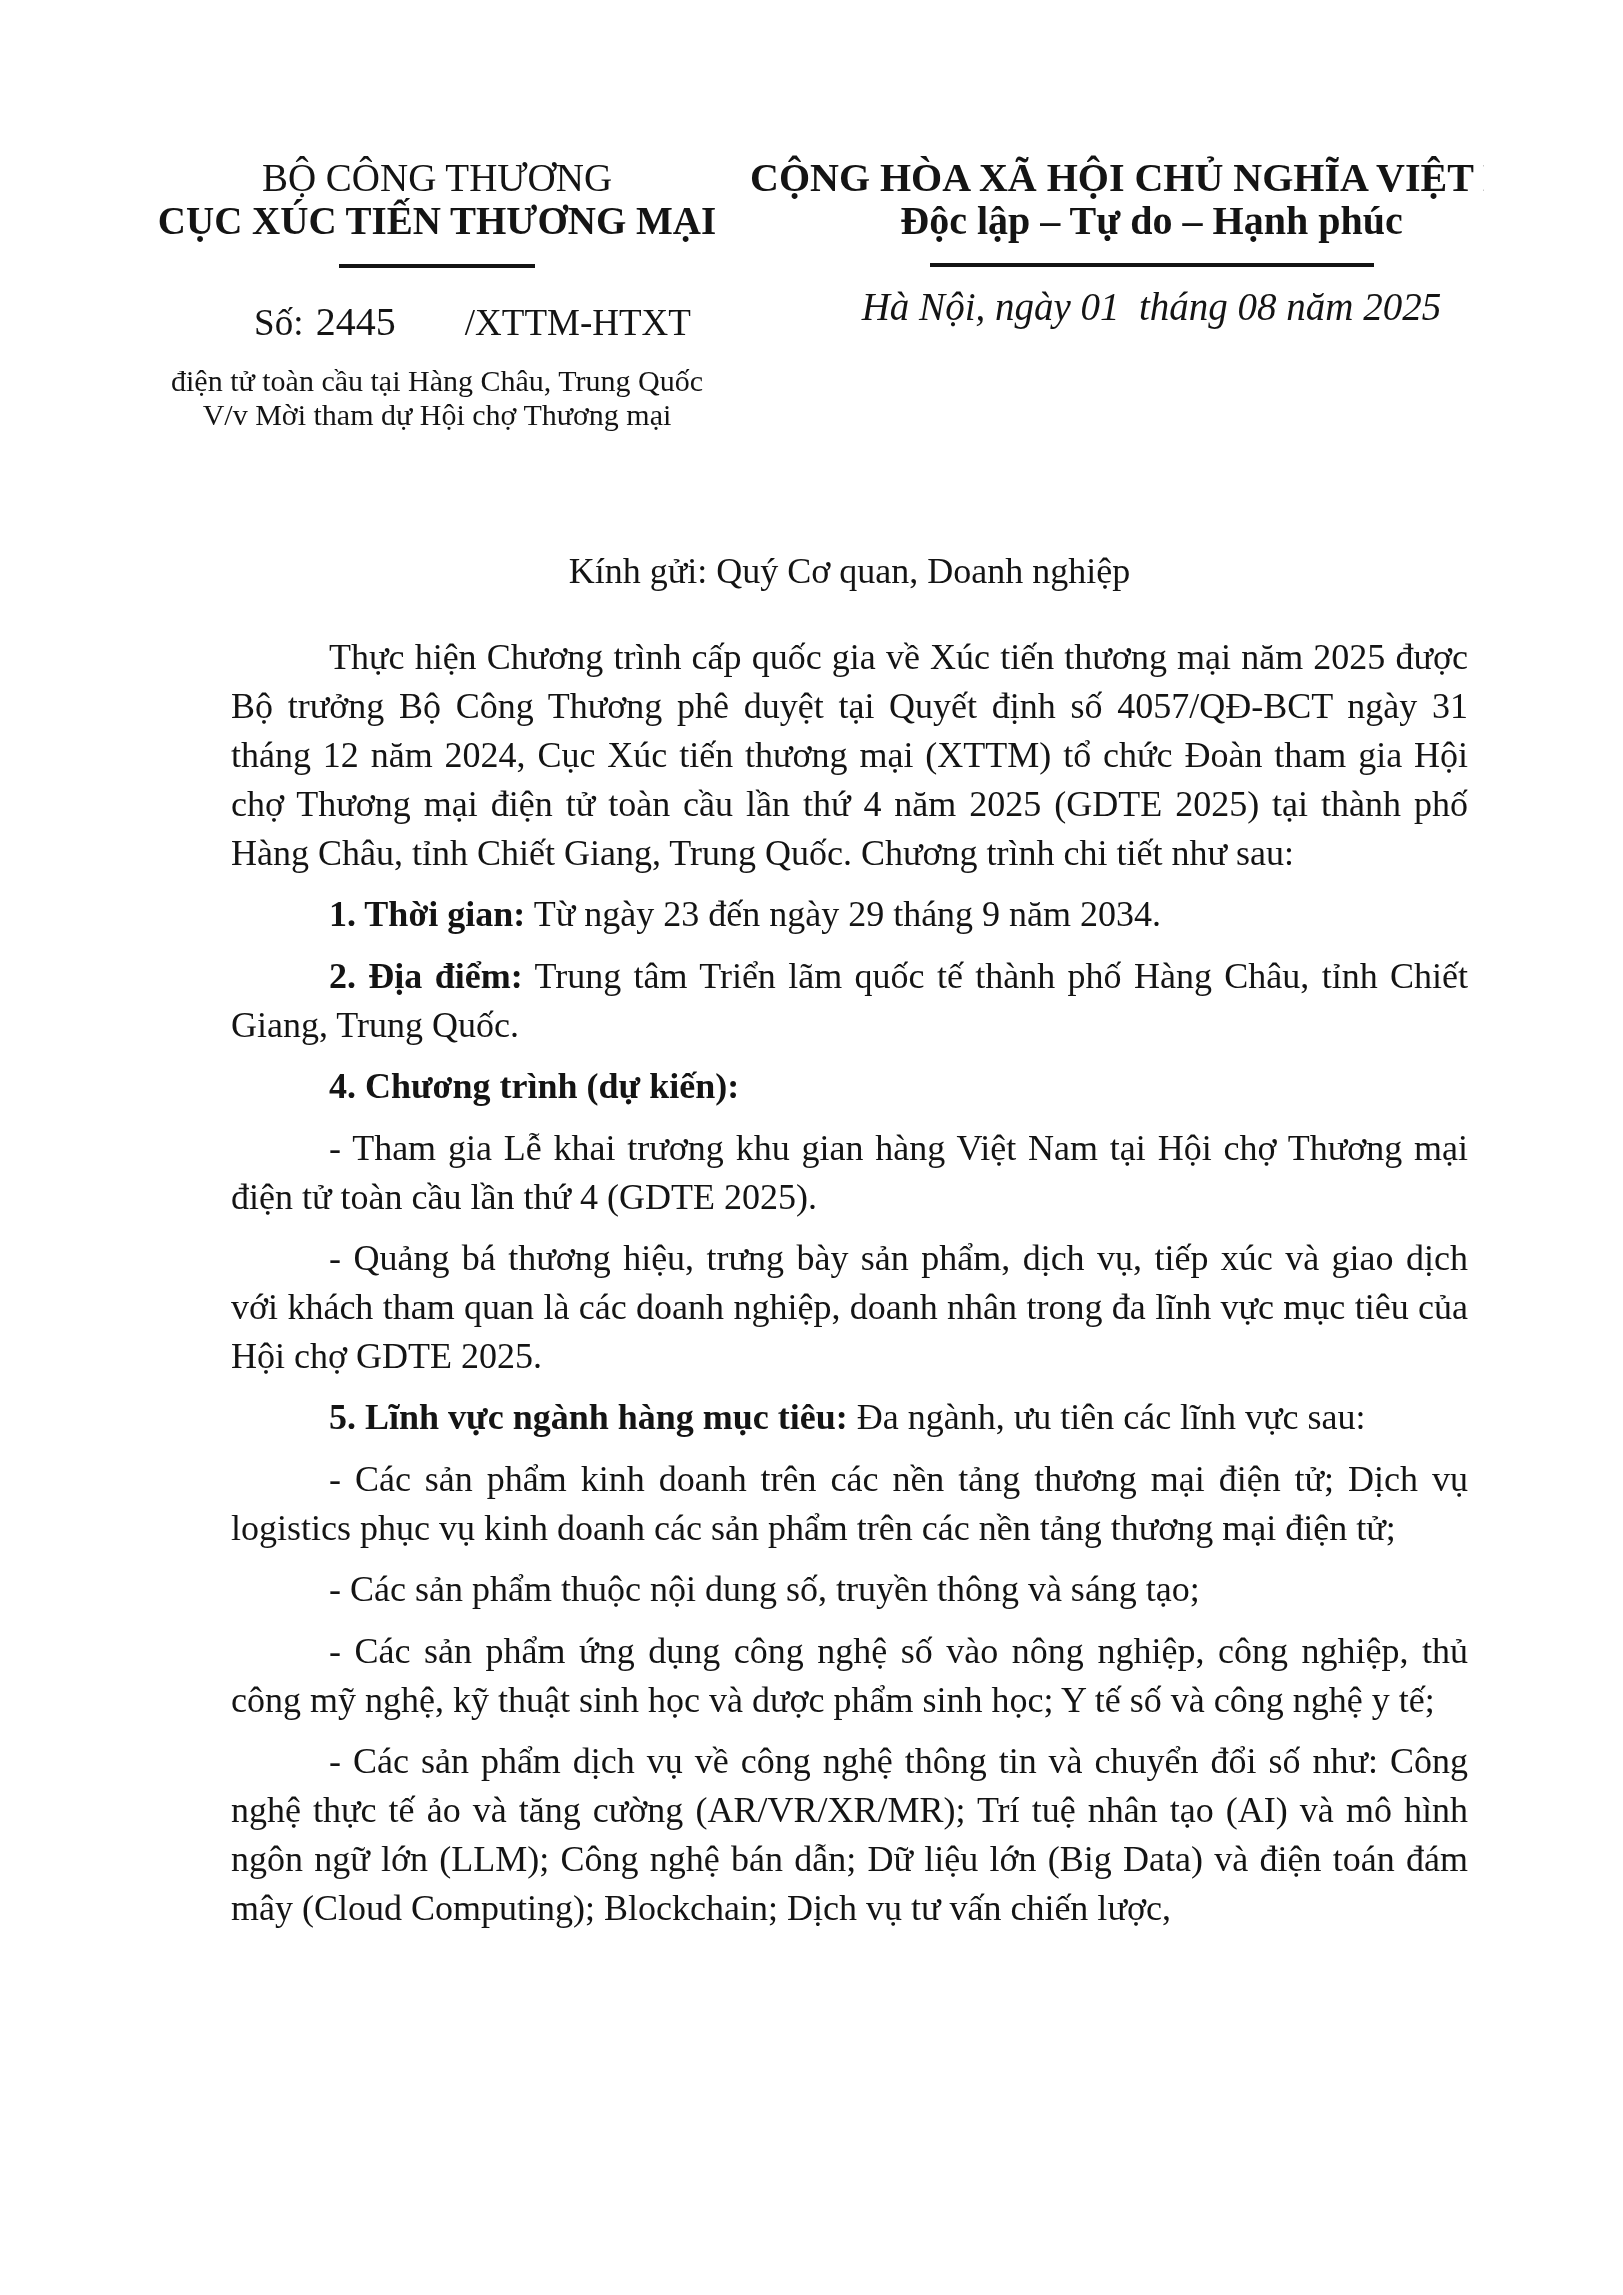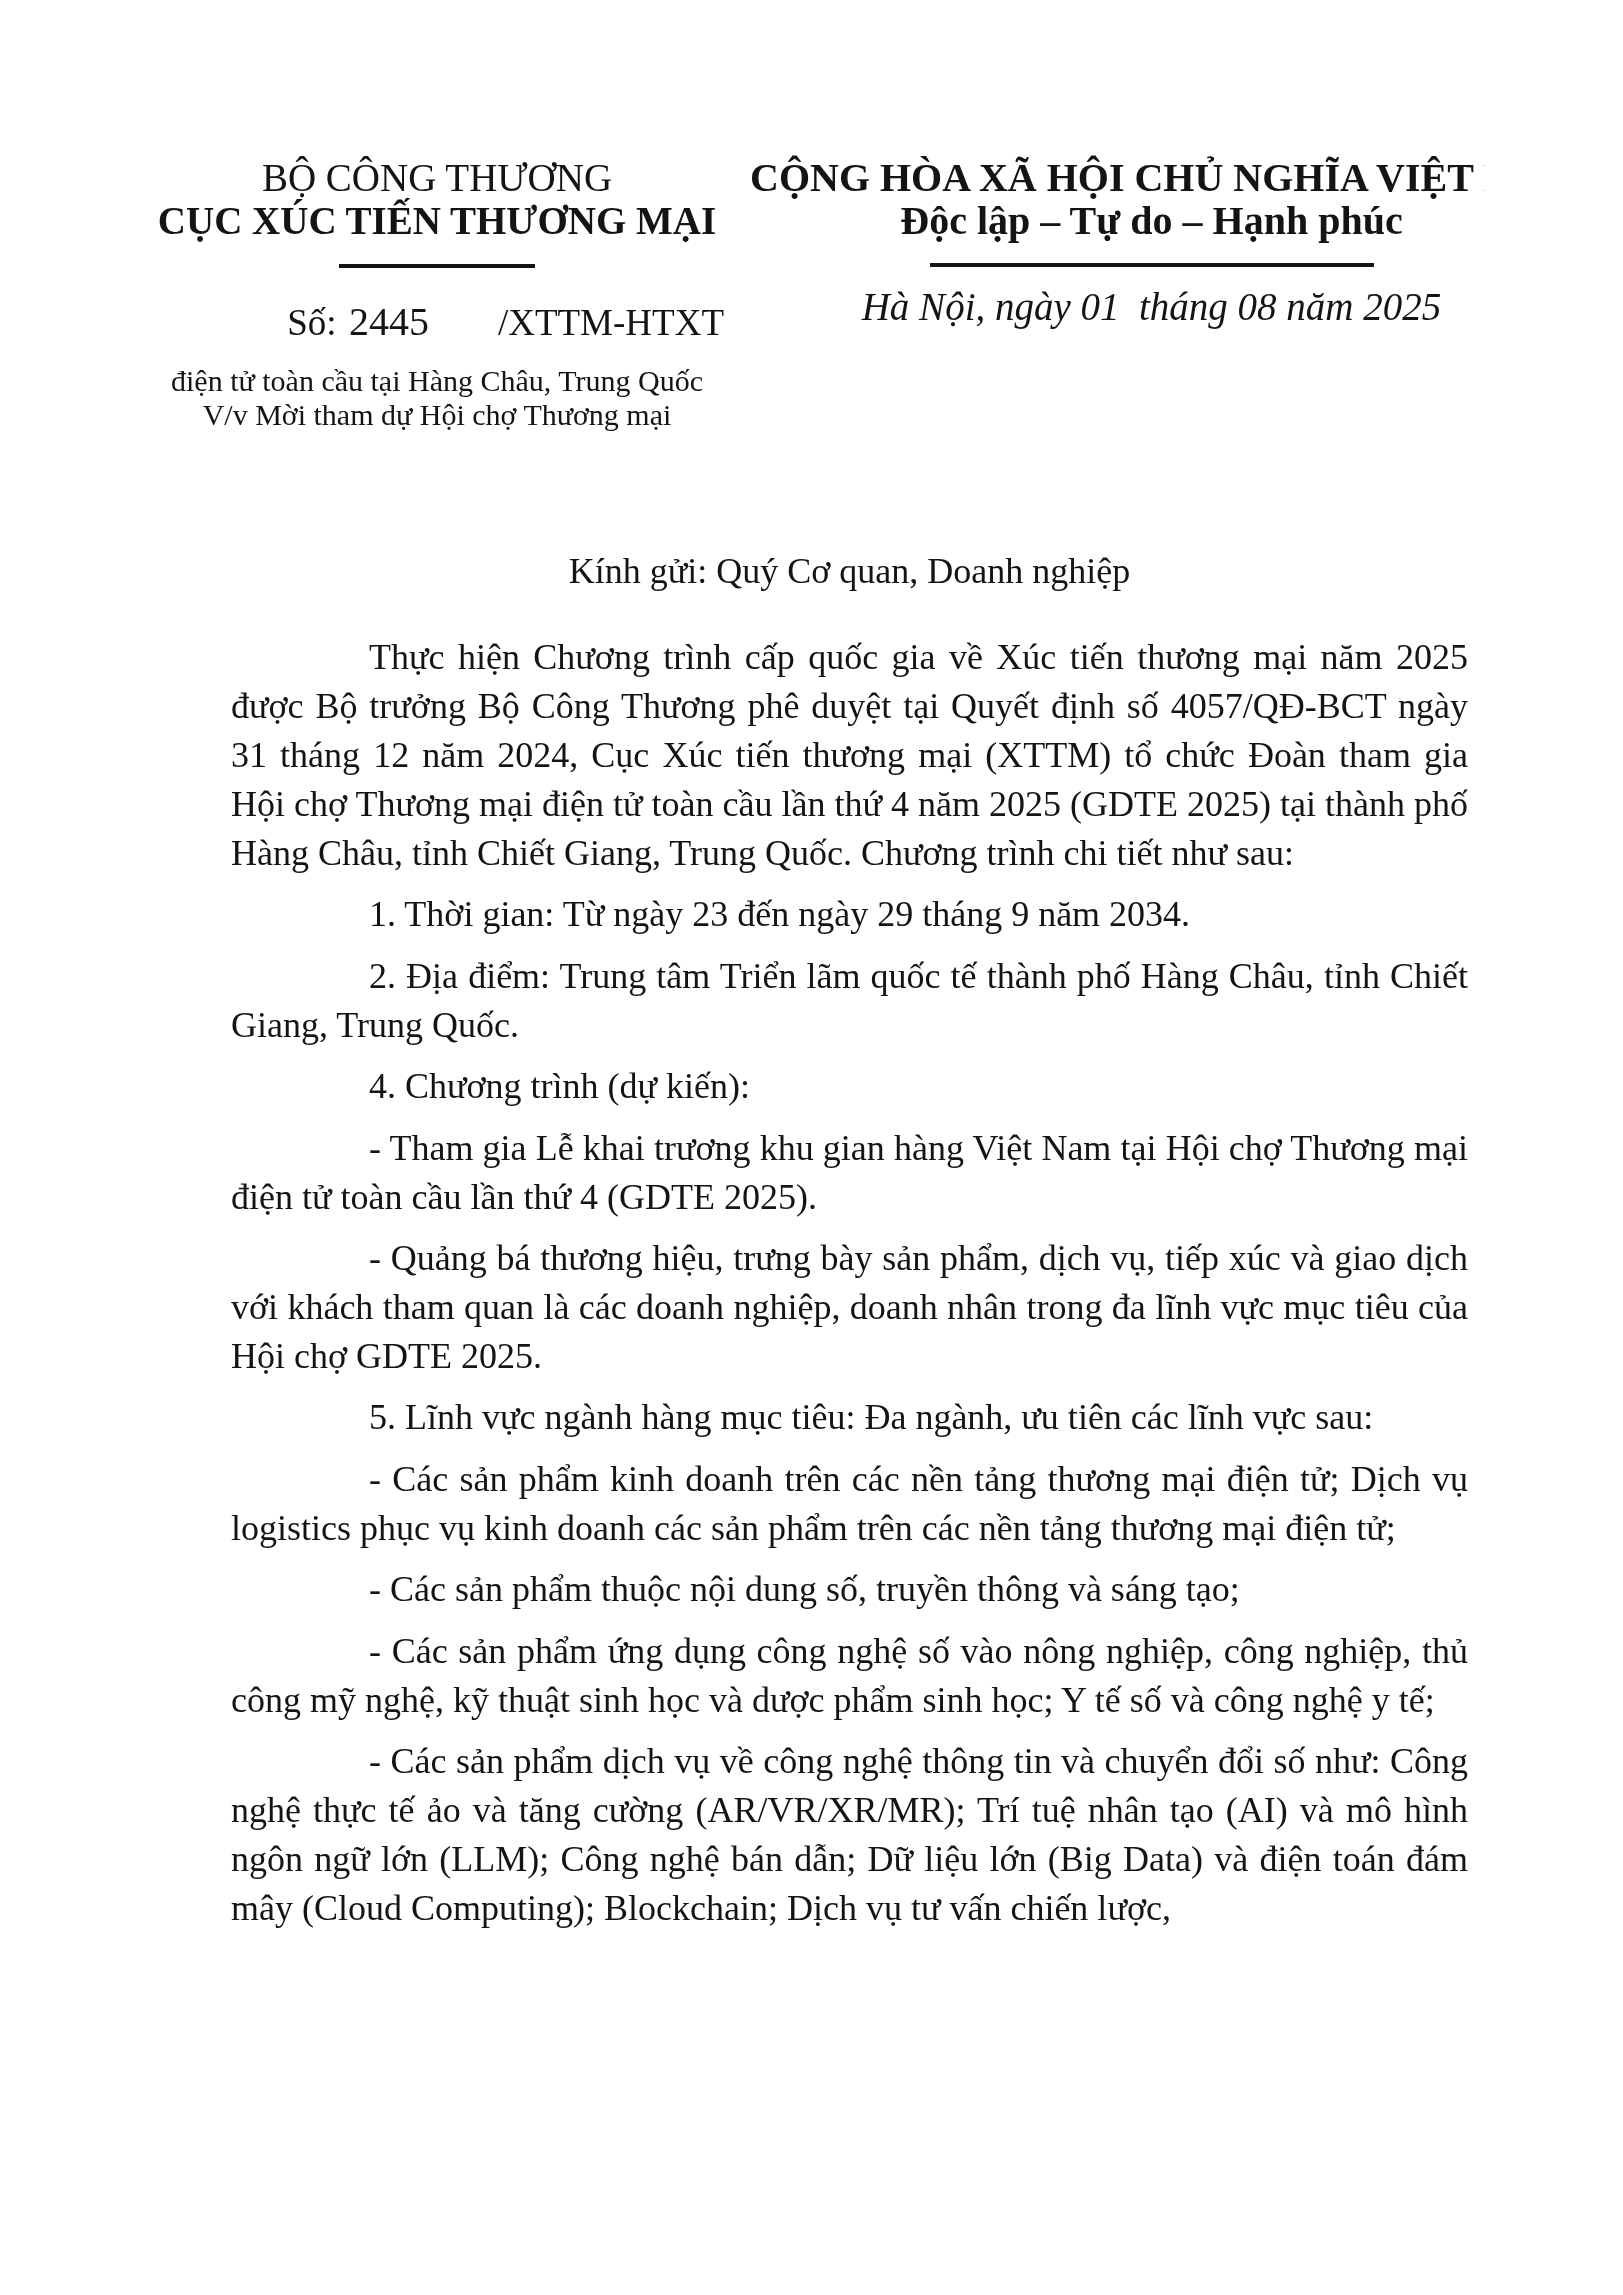--- a/index.html
+++ b/index.html
@@ -23,21 +23,21 @@
     text-align: center;
   }
   .agency-parent { font-size: 39px; line-height: 44px; font-weight: normal; }
   .agency-name   { font-size: 39px; line-height: 41px; font-weight: bold; }
   .rule { background: #141414; height: 3.5px; }
   .rule-left  { width: 196px; margin: 23px auto 0; }
   .doc-number {
     margin-top: 32px;
     font-size: 37px;
     line-height: 44px;
-    text-align: right;
+    text-align: center;
     padding-left: 71px;
     white-space: nowrap;
   }
   .doc-number .num { margin-left: 12.4px; font-size: 40px; }
   .doc-number .suffix { margin-left: 69px; }
   .subject {
     margin-top: 19.4px;
     font-size: 30px;
     line-height: 34px;
     text-align: center;
@@ -76,21 +76,21 @@
   }
   .para {
     margin-top: 12.4px;
     font-size: 36px;
     line-height: 49px;
     text-align: justify;
     text-indent: 98px;
     hyphens: none;
   }
   .para.first { margin-top: 37px; }
-  .para b { font-weight: normal; margin-left: 40px; }
+  .para b { font-weight: bold; }
   .para sup { font-size: 23px; line-height: 0; vertical-align: super; }
 </style>
 </head>
 <body>
 
 <div class="page">
 
   <div class="header-left">
     <div class="agency-parent">BỘ CÔNG THƯƠNG</div>
     <div class="agency-name">CỤC XÚC TIẾN THƯƠNG MẠI</div>

